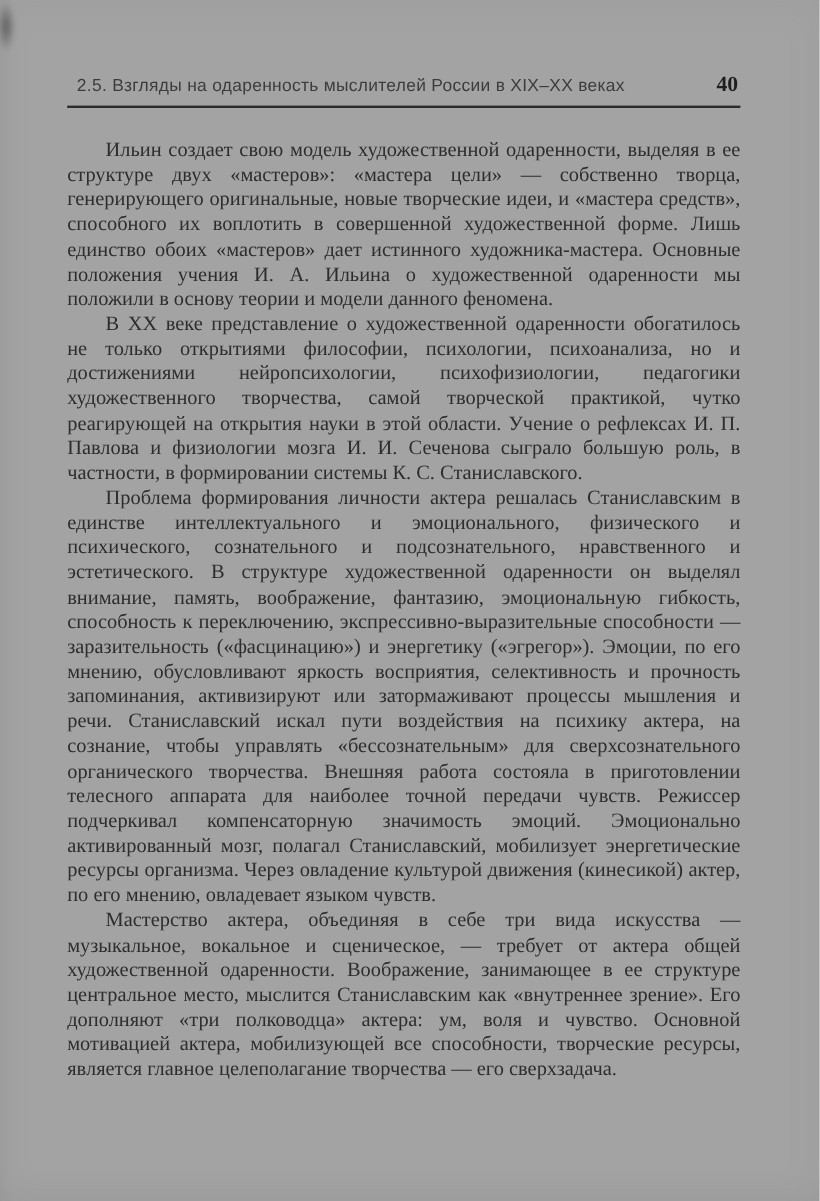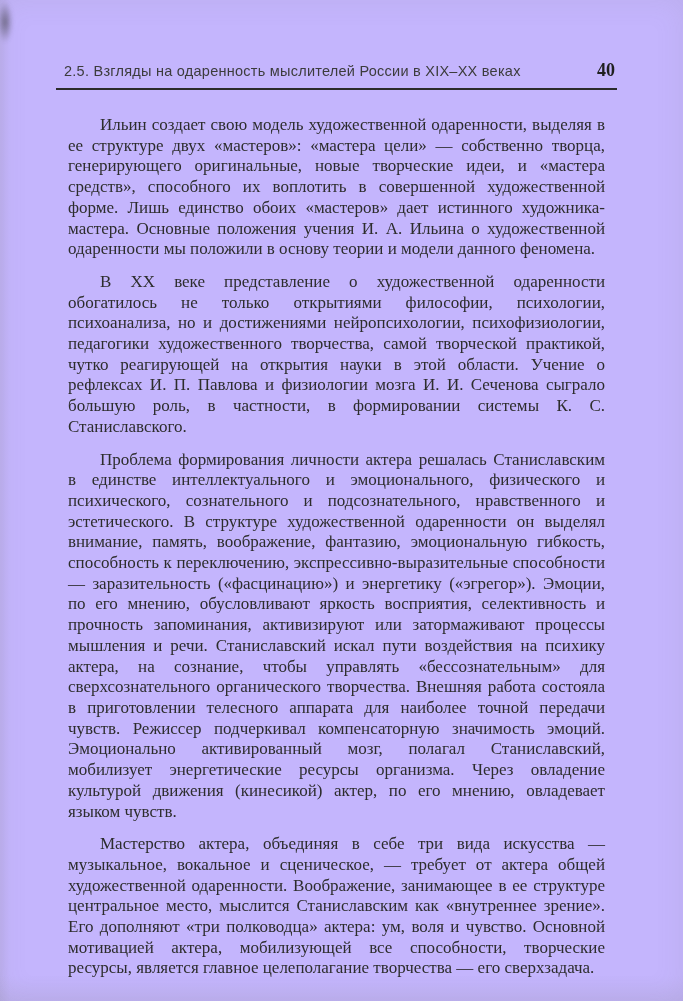--- a/index.html
+++ b/index.html
@@ -5,21 +5,21 @@
   html, body {
     margin: 0;
     padding: 0;
     background: #e9e9e9;
   }
   .page {
     position: relative;
     width: 683px;
     height: 1001px;
     margin: 0 auto;
-    background: #c4b5fd;
+    background: #a3a3a3;
     overflow: hidden;
     box-shadow: inset 0 0 28px rgba(120,120,120,0.12);
     font-family: "Liberation Serif", serif;
   }
   
   .smudge-tl {
     position: absolute;
     left: -6px; top: -8px;
     width: 22px; height: 60px;
     background: radial-gradient(closest-side, rgba(40,40,40,0.55), rgba(40,40,40,0) 70%);
@@ -65,21 +65,21 @@
   .body-text {
     margin-top: 25px;
     font-size: 17px;
     line-height: 20.7px;
     color: #2d2d2d;
     text-align: justify;
     hyphens: auto;
     -webkit-hyphens: auto;
   }
   .body-text p {
-    margin: 12px;
+    margin: 0;
     text-indent: 32px;
   }
 </style>
 </head>
 <body>
 
 <div class="page">
   <div class="smudge-tl"></div>
   <div class="edge-left"></div>
   <div class="edge-bottom"></div>

